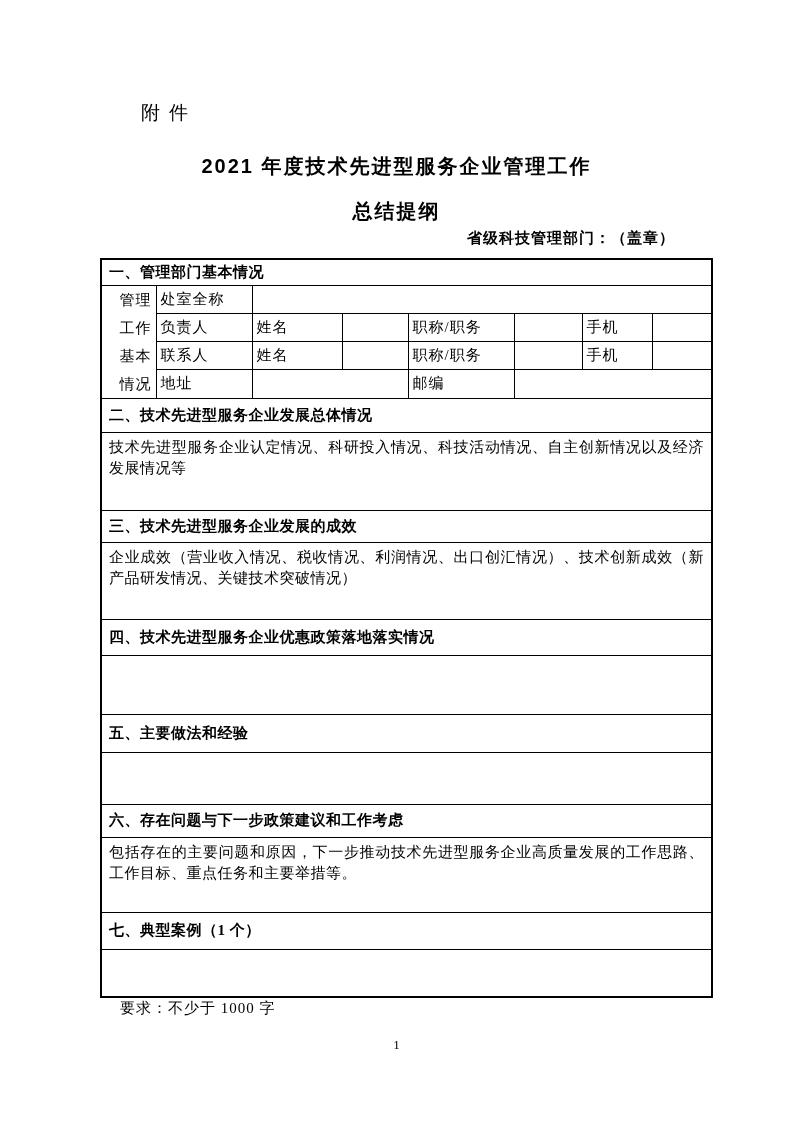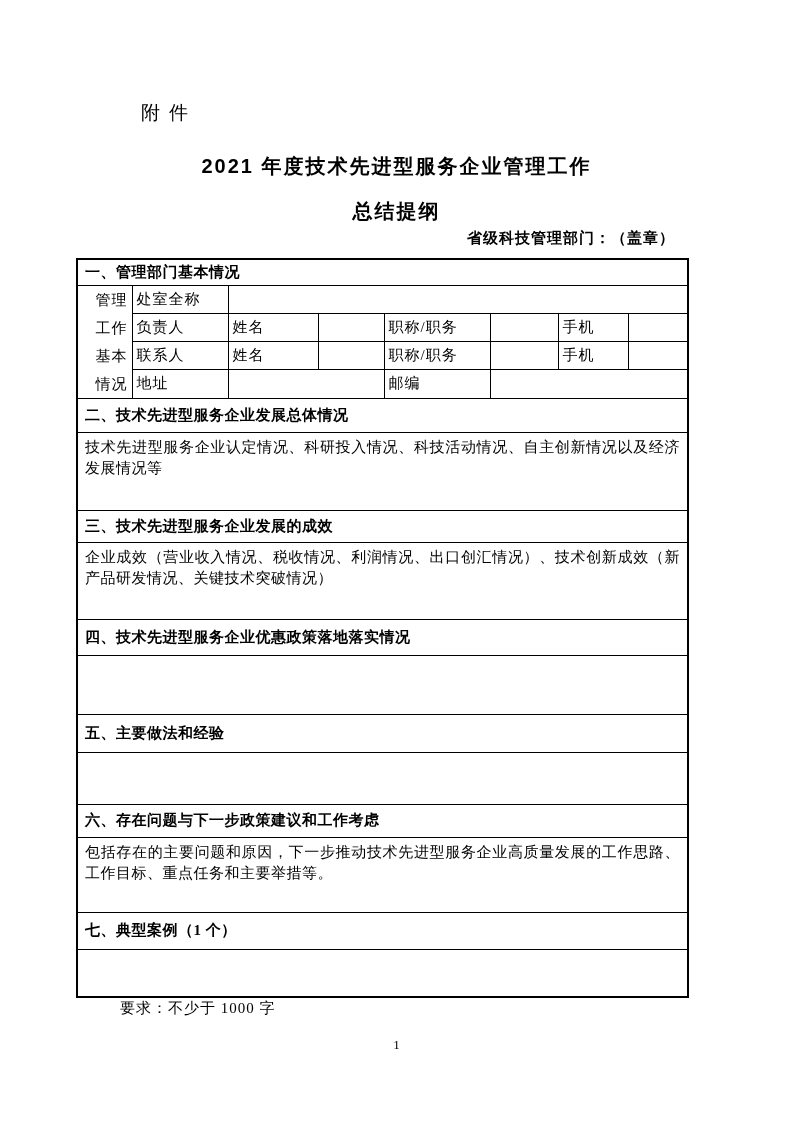--- a/index.html
+++ b/index.html
@@ -19,21 +19,21 @@
     position:absolute;left:0;top:144px;width:100%;
     text-align:center;
     font-family:"Liberation Sans","DejaVu Sans",sans-serif;
     font-weight:bold;font-size:20px;line-height:45px;letter-spacing:2px;
   }
   .seal-line{
     position:absolute;top:229px;right:118px;
     font-size:15px;letter-spacing:1px;font-weight:bold;
   }
   table.form{
-    position:absolute;left:76px;top:258px;
+    position:absolute;left:100px;top:258px;
     width:611px;
     border-collapse:collapse;table-layout:fixed;
     border:2px solid #000;
   }
   table.form td{
     border:1px solid #000;
     font-size:15px;
     padding:0 4px;
     overflow:hidden;
   }

